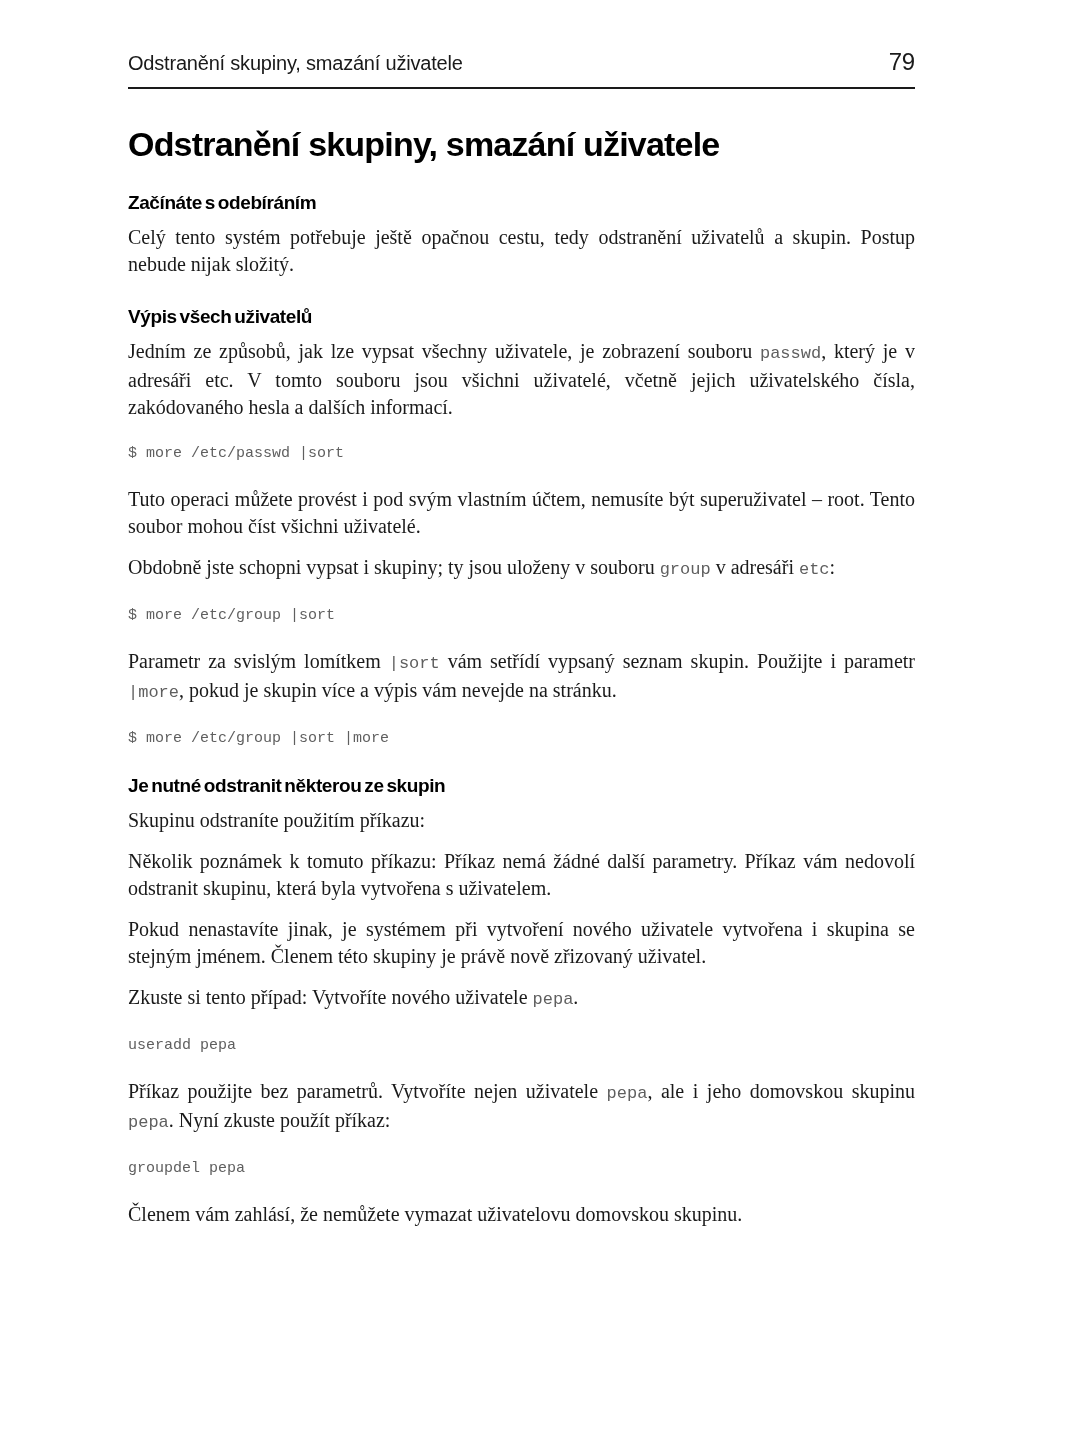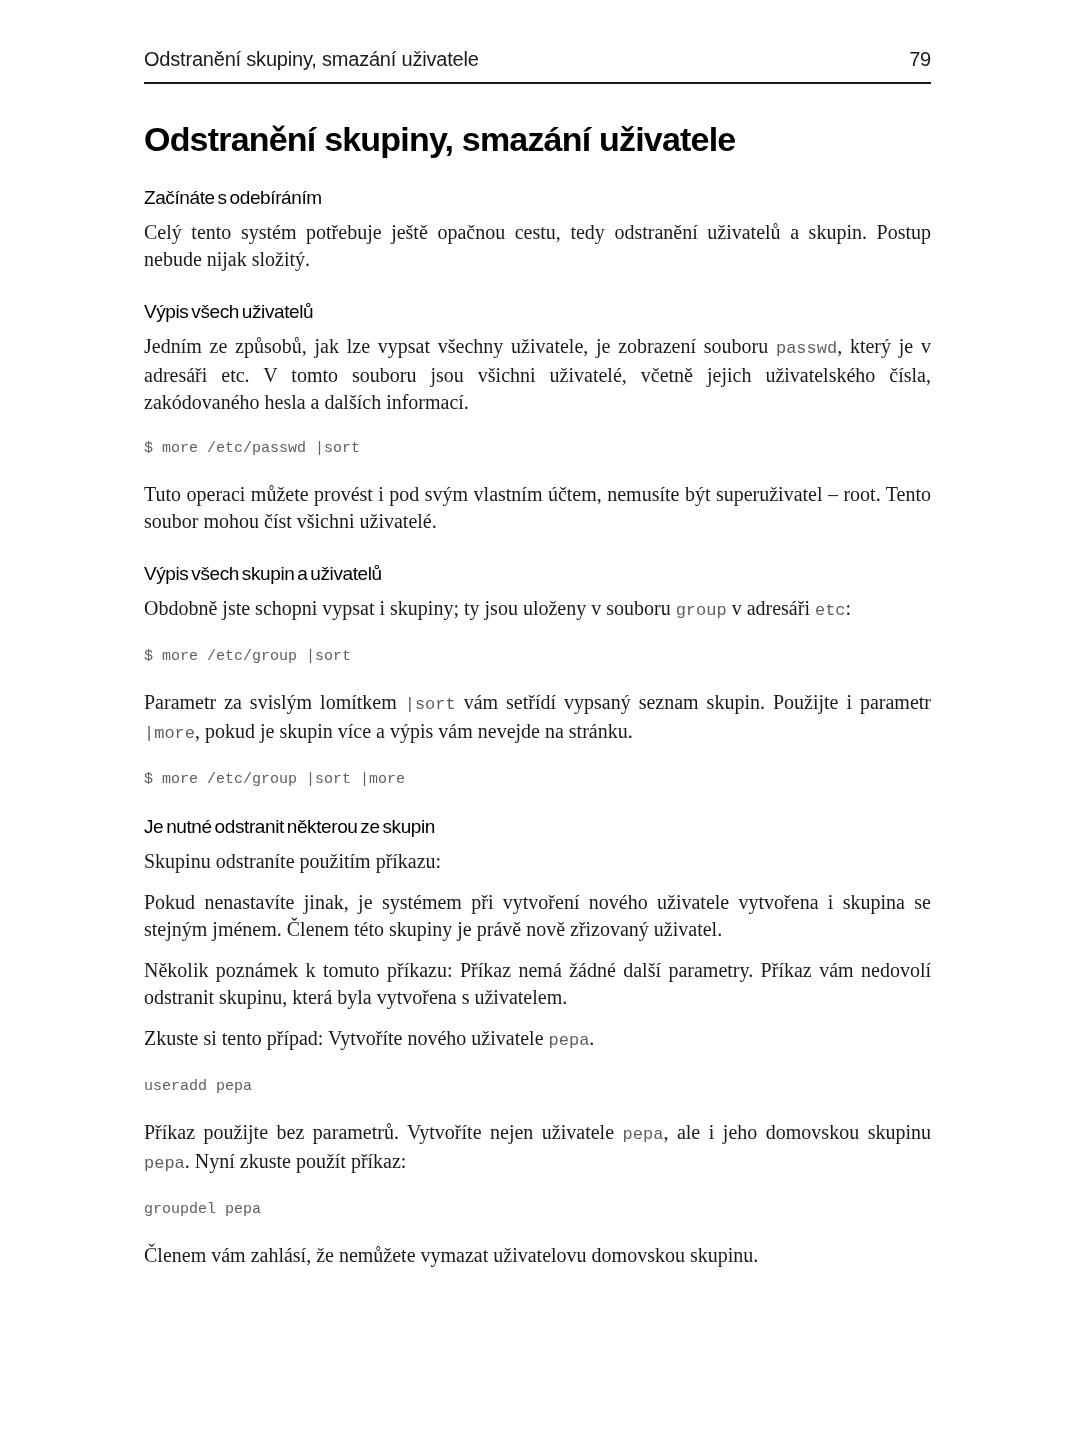--- a/index.html
+++ b/index.html
@@ -11,55 +11,54 @@
   *{margin:0;padding:0;box-sizing:border-box;}
   html,body{background:#ffffff;}
   .page{
     position:relative;
     width:1008px;
     height:1440px;
     background:var(--page-bg);
     overflow:hidden;
     font-family:"Liberation Serif", serif;
     color:var(--text-color);
-    margin-left:16px;
   }
   .page-inner{
     padding:48px 93px 0 128px;
   }
   
   .running-header{
     display:flex;
     justify-content:space-between;
     align-items:baseline;
     font-family:"Liberation Sans", sans-serif;
     font-size:20px;
     letter-spacing:-0.2px;
     padding-bottom:11px;
     border-bottom:2px solid var(--rule-color);
   }
   .running-header .page-number{
-    font-size:20px;
+    font-size:24px;
   }
   
   .chapter-title{
     margin-top:36px;
     font-family:"Liberation Sans", sans-serif;
     font-weight:700;
     font-size:34px;
     letter-spacing:-0.8px;
     color:#000000;
   }
   
   .content{
     margin-top:26px;
   }
   .section-heading{
     font-family:"Liberation Sans", sans-serif;
-    font-weight:400;
+    font-weight:700;
     font-size:19px;
     letter-spacing:-0.4px;
     word-spacing:-2px;
     color:#000000;
     margin:28px 0 10px 0;
   }
   .para{
     font-size:20px;
     line-height:27px;
     text-align:justify;
@@ -91,29 +90,28 @@
 
     <h1 class="chapter-title">Odstranění skupiny, smazání uživatele</h1>
 
     <main class="content">
         <h3 class="section-heading">Začínáte s odebíráním</h3>
         <p class="para"><span>Celý tento systém potřebuje ještě opačnou cestu, tedy odstranění uživatelů a skupin. Postup nebude nijak složitý.</span></p>
         <h3 class="section-heading">Výpis všech uživatelů</h3>
         <p class="para"><span>Jedním ze způsobů, jak lze vypsat všechny uživatele, je zobrazení souboru </span><span class="mono-inline">passwd</span><span>, který je v adresáři etc. V tomto souboru jsou všichni uživatelé, včetně jejich uživatelského čísla, zakódovaného hesla a dalších informací.</span></p>
         <pre class="code-line">$ more /etc/passwd |sort</pre>
         <p class="para"><span>Tuto operaci můžete provést i pod svým vlastním účtem, nemusíte být superuživatel – root. Tento soubor mohou číst všichni uživatelé.</span></p>
-        <h3 class="section-heading">Výpis všech skupin a uživatelů</h3>
         <p class="para"><span>Obdobně jste schopni vypsat i skupiny; ty jsou uloženy v souboru </span><span class="mono-inline">group</span><span> v adresáři </span><span class="mono-inline">etc</span><span>:</span></p>
         <pre class="code-line">$ more /etc/group |sort</pre>
         <p class="para"><span>Parametr za svislým lomítkem </span><span class="mono-inline">|sort</span><span> vám setřídí vypsaný seznam skupin. Použijte i parametr </span><span class="mono-inline">|more</span><span>, pokud je skupin více a výpis vám nevejde na stránku.</span></p>
         <pre class="code-line">$ more /etc/group |sort |more</pre>
         <h3 class="section-heading">Je nutné odstranit některou ze skupin</h3>
         <p class="para"><span>Skupinu odstraníte použitím příkazu:</span></p>
+        <p class="para"><span>Několik poznámek k tomuto příkazu: Příkaz nemá žádné další parametry. Příkaz vám nedovolí odstranit skupinu, která byla vytvořena s uživatelem.</span></p>
         <p class="para"><span>Pokud nenastavíte jinak, je systémem při vytvoření nového uživatele vytvořena i skupina se stejným jménem. Členem této skupiny je právě nově zřizovaný uživatel.</span></p>
-        <p class="para"><span>Několik poznámek k tomuto příkazu: Příkaz nemá žádné další parametry. Příkaz vám nedovolí odstranit skupinu, která byla vytvořena s uživatelem.</span></p>
         <p class="para"><span>Zkuste si tento případ: Vytvoříte nového uživatele </span><span class="mono-inline">pepa</span><span>.</span></p>
         <pre class="code-line">useradd pepa</pre>
         <p class="para"><span>Příkaz použijte bez parametrů. Vytvoříte nejen uživatele </span><span class="mono-inline">pepa</span><span>, ale i jeho domovskou skupinu </span><span class="mono-inline">pepa</span><span>. Nyní zkuste použít příkaz:</span></p>
         <pre class="code-line">groupdel pepa</pre>
         <p class="para"><span>Členem vám zahlásí, že nemůžete vymazat uživatelovu domovskou skupinu.</span></p>
       </main>
 
   </div>
 </div>
 

